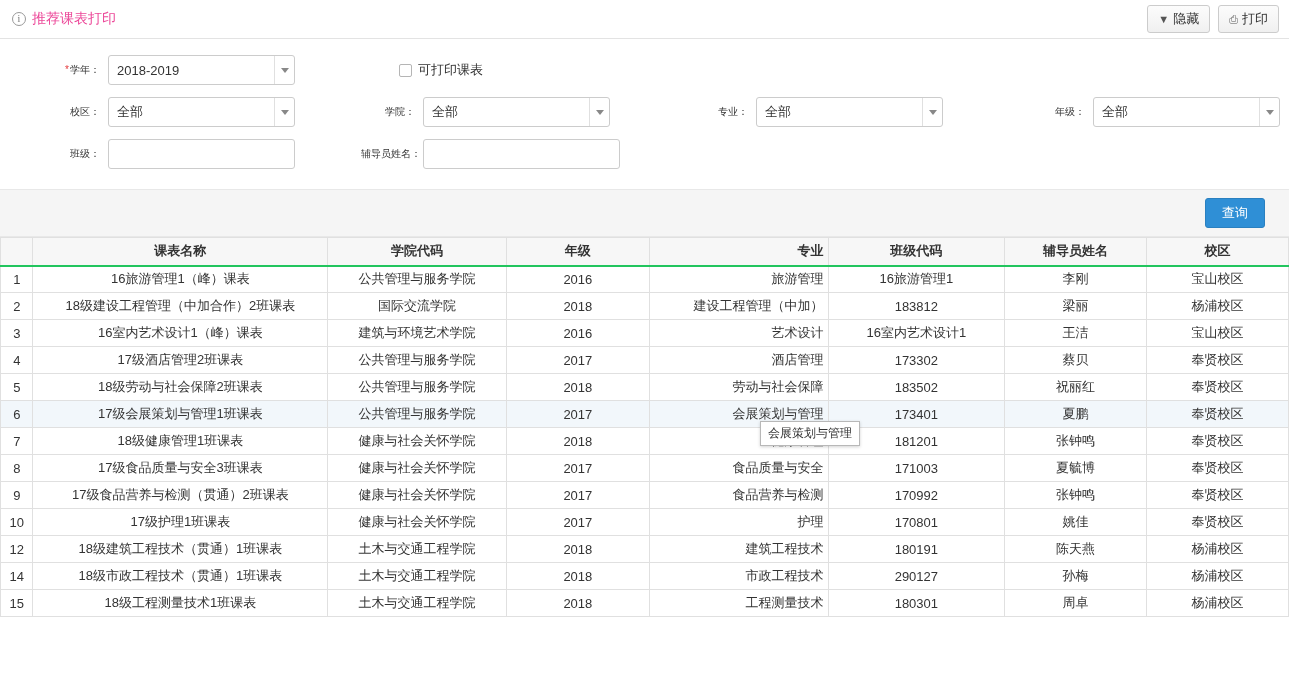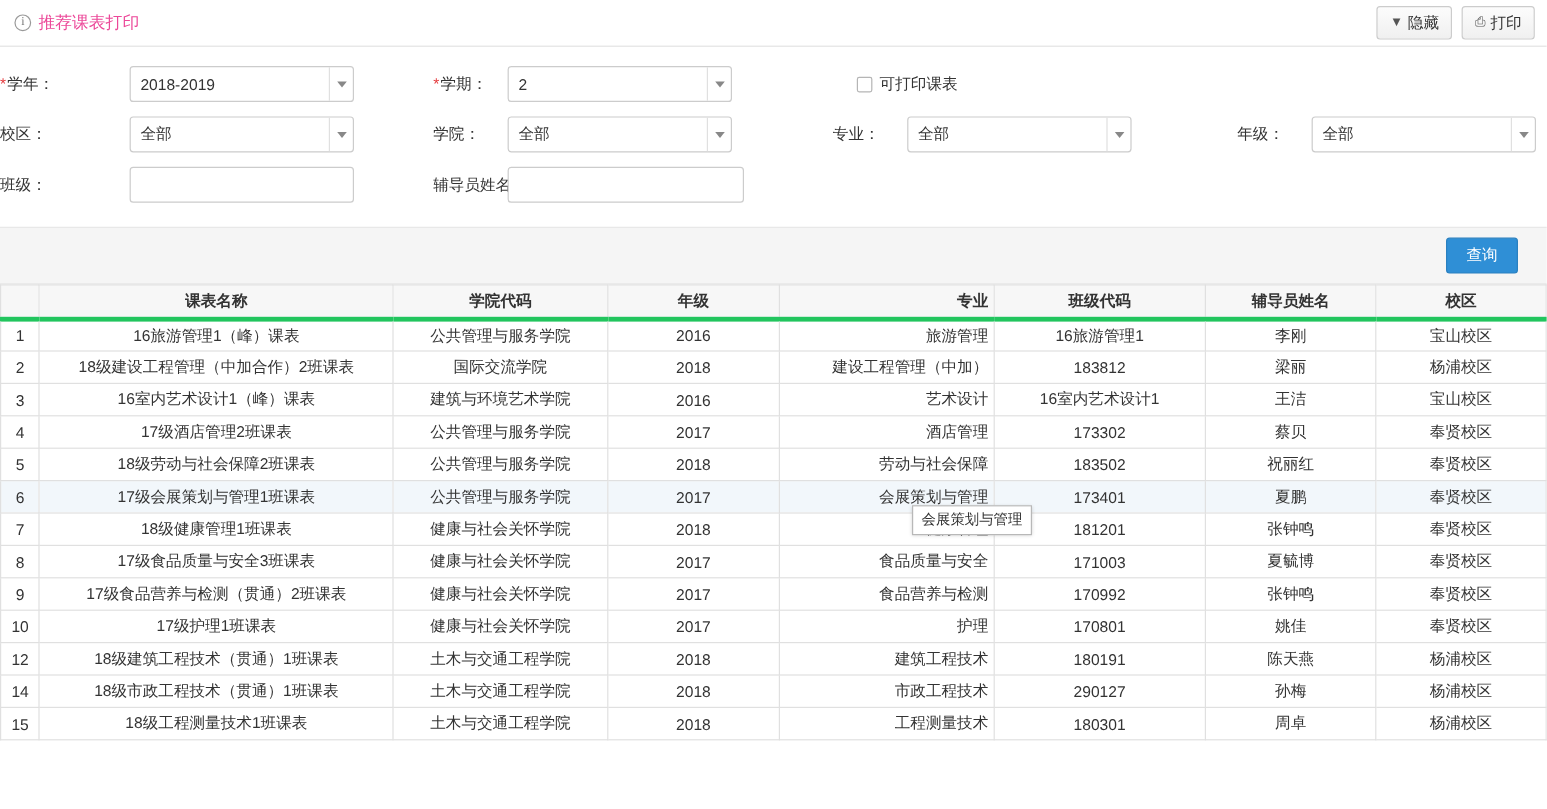--- a/index.html
+++ b/index.html
@@ -67,22 +67,22 @@
     padding: 16px 0 8px 0;
     background: #fff;
   }
   .frow {
     display: flex;
     align-items: center;
     margin-bottom: 12px;
   }
   .field { display: flex; align-items: center; }
   .flabel {
-    text-align: left;
-    font-size: 13px;
+    text-align: right;
+    font-size: 10px;
     color: #333;
     padding-right: 8px;
     white-space: nowrap;
   }
   .req { color: #e4393c; margin-right: 1px; }
 
   .ctl {
     height: 30px;
     border: 1px solid #ccc;
     border-radius: 3px;
@@ -156,21 +156,21 @@
     padding: 0 4px;
     text-align: center;
     color: #333;
     overflow: hidden;
     white-space: nowrap;
   }
   thead th {
     background: #f7f7f7;
     font-weight: bold;
     height: 28px;
-    border-bottom: 4px solid #22c55e;
+    border-bottom: 2px solid #22c55e;
   }
   tbody tr:nth-child(odd) { background: #fff; }
   tbody tr:nth-child(even) { background: #fff; }
   tbody tr.highlight { background: #f2f7fb; }
   td.idx { color: #333; }
 
   
   .c0 { width: 30px; }
   .c1 { width: 272px; }
   .c2 { width: 165px; }
@@ -211,29 +211,20 @@
   </div>
 </div>
 
 <div class="filters">
 
   <div class="frow">
     <div class="field">
       <div class="flabel" style="width:108px"><span class="req">*</span><span>学年：</span></div>
       <div class="ctl select" style="width:187px">
         <span>2018-2019</span>
-        <span class="caret">
-            <i></i>
-          </span>
-      </div>
-    </div>
-    <div class="field" style="margin-left:66px">
-      <div class="flabel" style="width:62px"><span class="req">*</span><span>学期：</span></div>
-      <div class="ctl select" style="width:187px">
-        <span>2</span>
         <span class="caret">
             <i></i>
           </span>
       </div>
     </div>
     <div class="field" style="margin-left:104px">
       <label class="chk-wrap">
         <span class="chkbox"></span>
         <span>可打印课表</span>
       </label>

